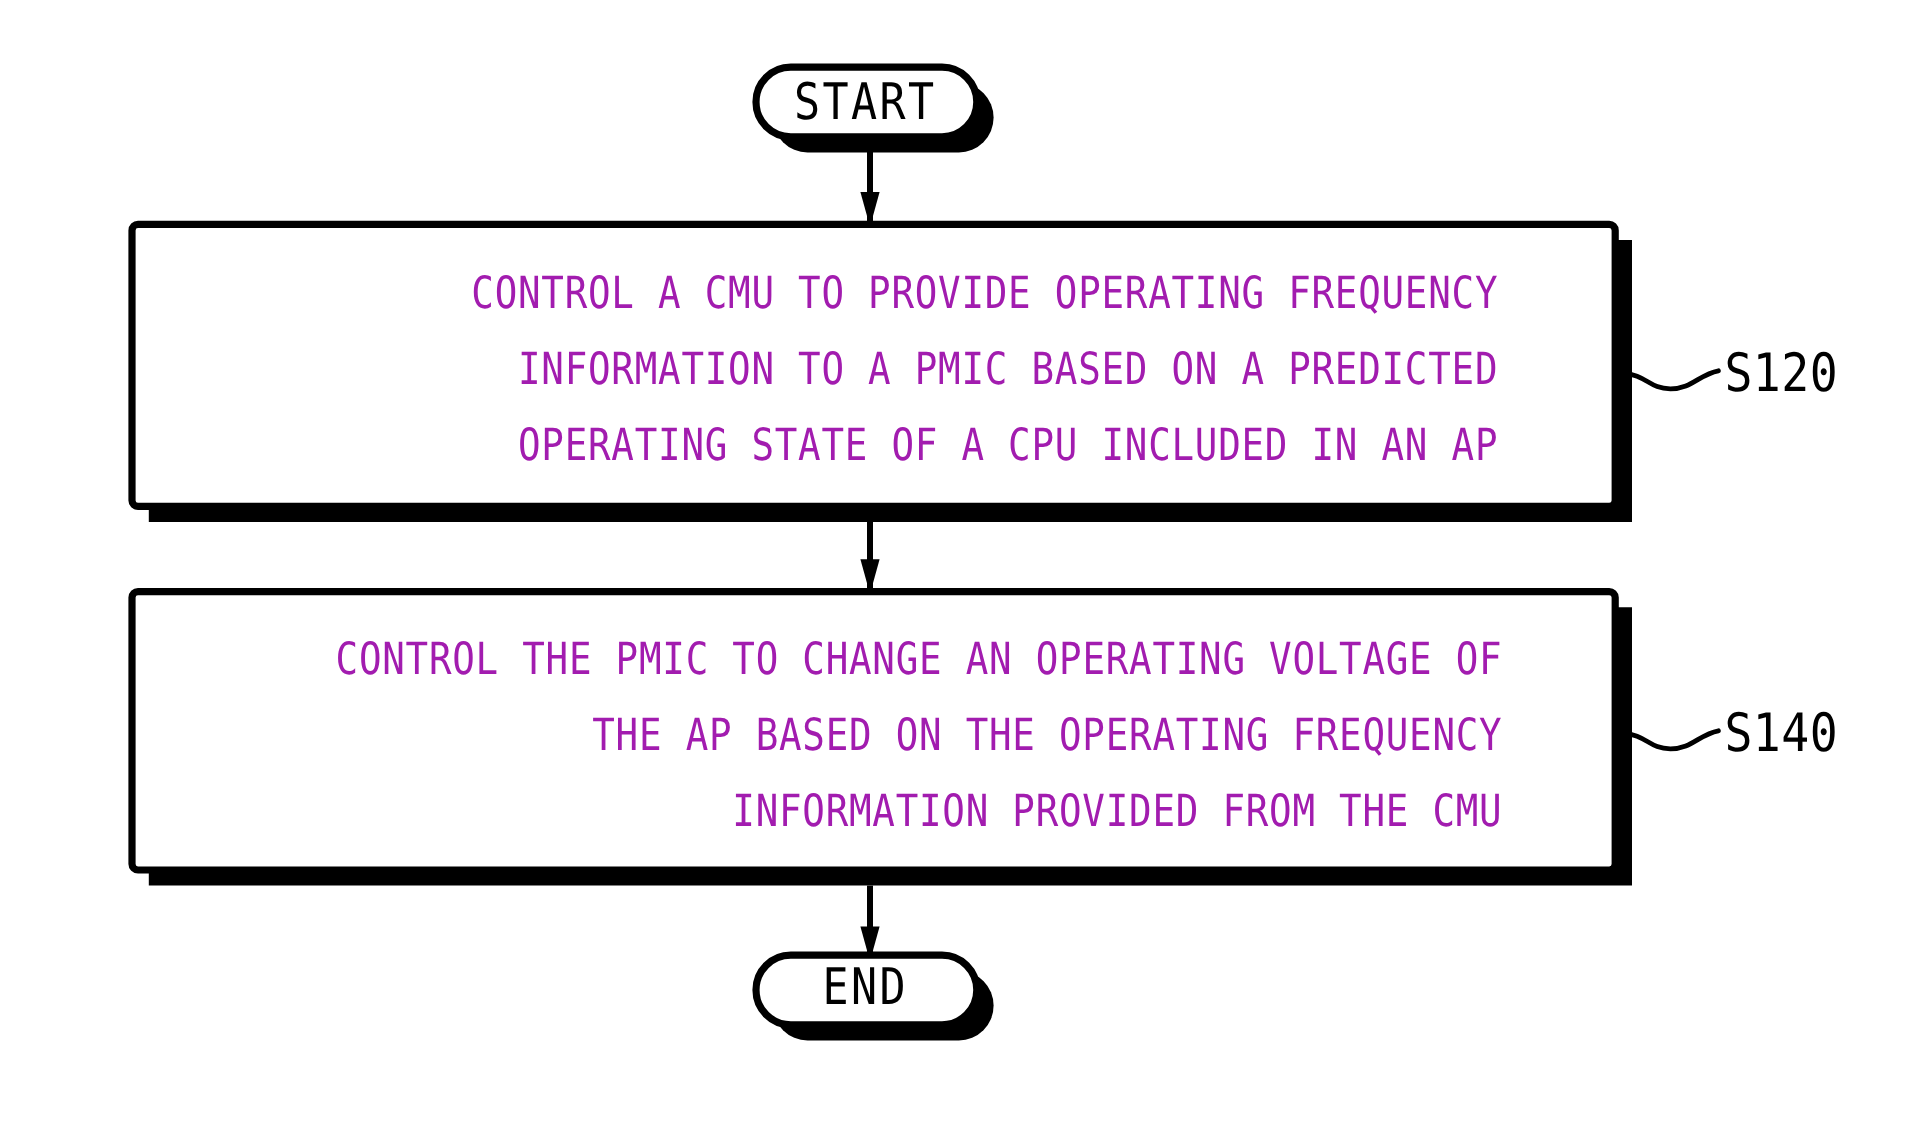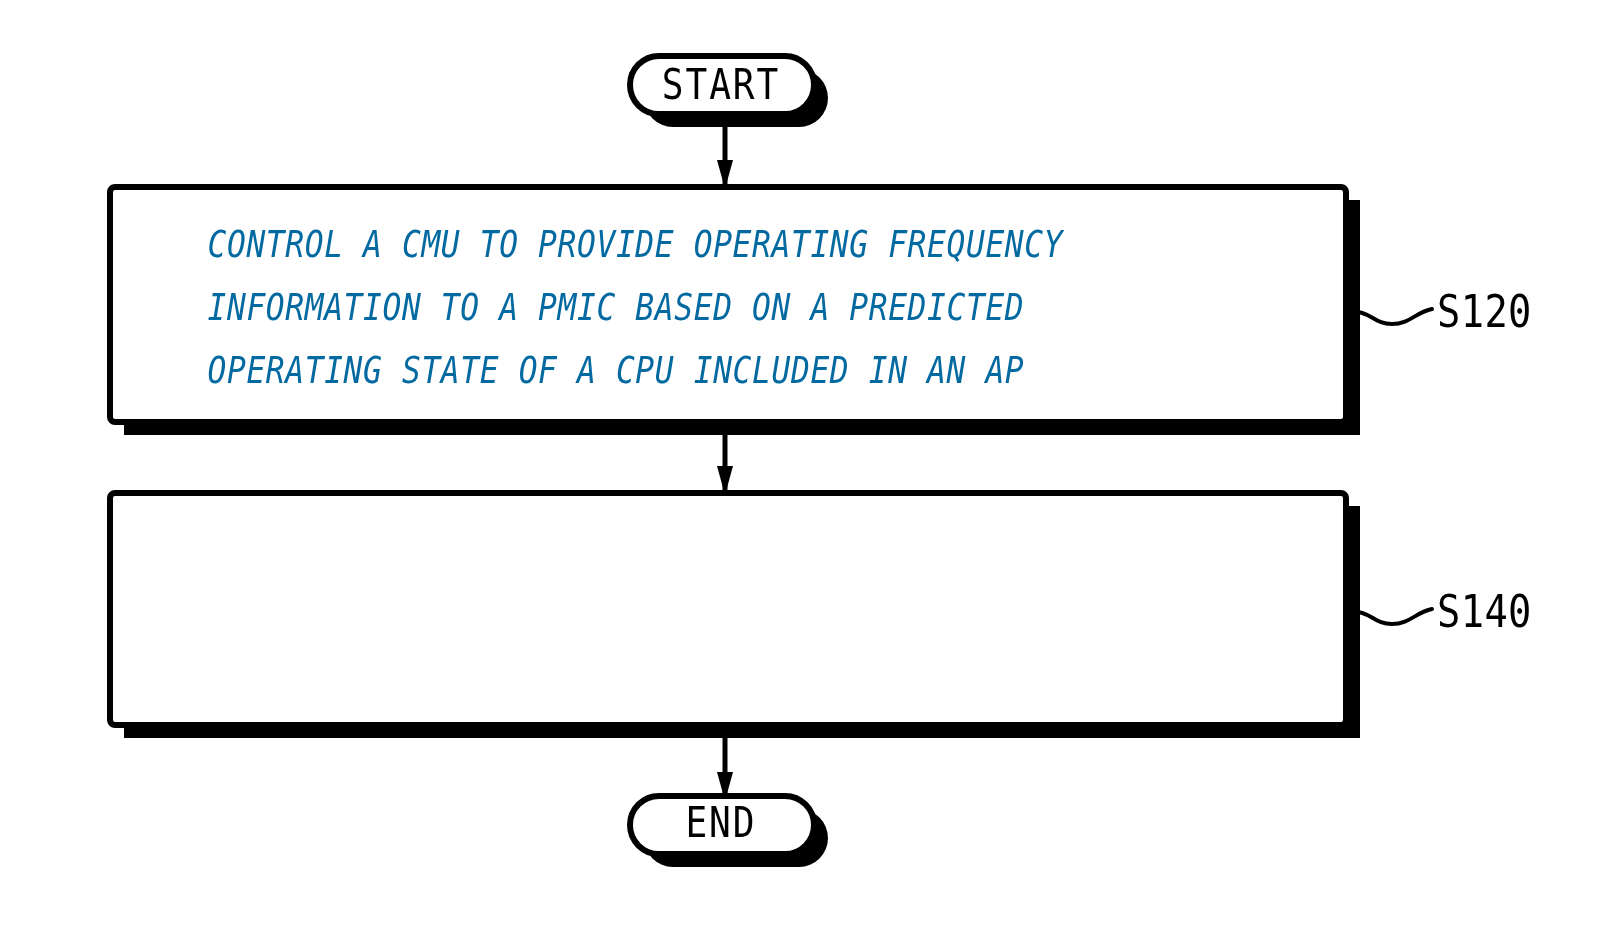--- a/index.html
+++ b/index.html
@@ -50,27 +50,26 @@
     width: 186px;
   }
   #end-label {
     left: 628px;
     top: 800px;
     width: 186px;
   }
 
   .process-block {
     position: absolute;
-    color: #0369a1;
-    text-align: left;
+    color: #a21caf;
+    text-align: right;
     font-family: "DejaVu Sans Mono", monospace;
     font-size: 37px;
     line-height: 63px;
     letter-spacing: 0.02em;
-    font-style: italic;
   }
   .process-block .line {
     display: block;
     white-space: nowrap;
     transform: scaleX(0.845);
   }
   #box1-text {
     left: 112px;
     top: 213px;
     width: 1232px;
@@ -135,18 +134,23 @@
   <div class="node-text terminal-label" id="start-label">START</div>
 
   <div class="process-block" id="box1-text">
     <span class="line">CONTROL A CMU TO PROVIDE OPERATING FREQUENCY</span>
     <span class="line">INFORMATION TO A PMIC BASED ON A PREDICTED</span>
     <span class="line">OPERATING STATE OF A CPU INCLUDED IN AN AP</span>
   </div>
 
   <div class="step-ref" id="ref-s120">S120</div>
 
+  <div class="process-block" id="box2-text">
+    <span class="line">CONTROL THE PMIC TO CHANGE AN OPERATING VOLTAGE OF</span>
+    <span class="line">THE AP BASED ON THE OPERATING FREQUENCY</span>
+    <span class="line">INFORMATION PROVIDED FROM THE CMU</span>
+  </div>
 
   <div class="step-ref" id="ref-s140">S140</div>
 
   <div class="node-text terminal-label" id="end-label">END</div>
 
 </div>
 
 </body></html>

